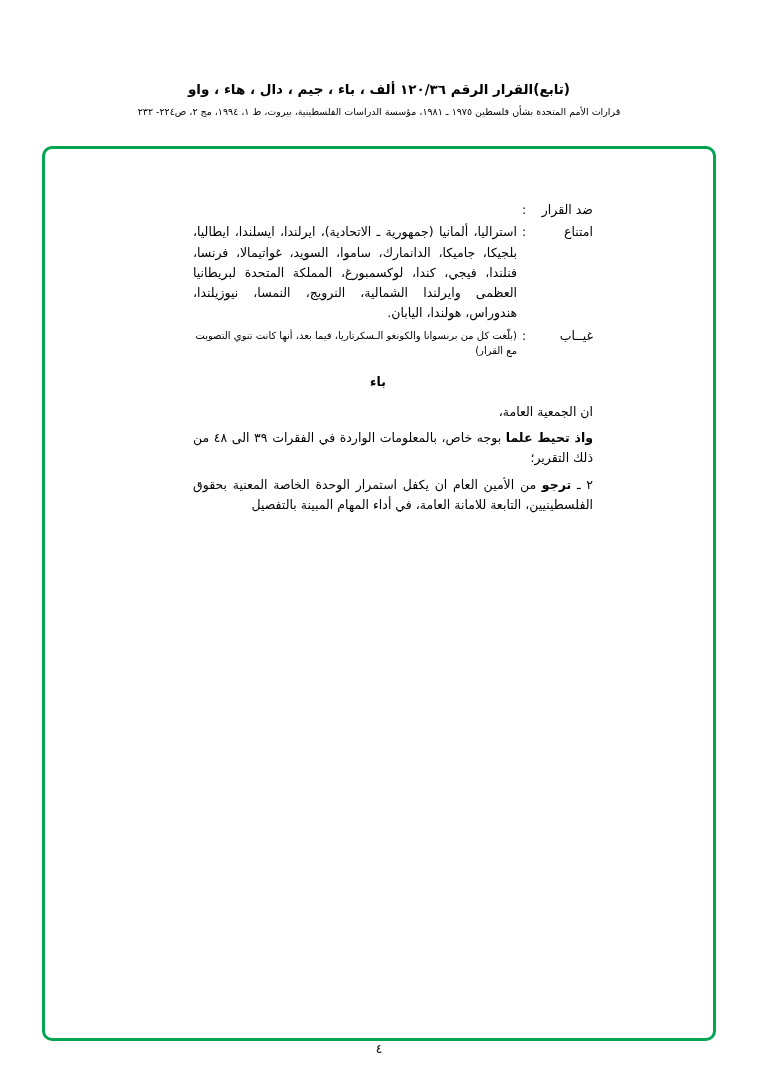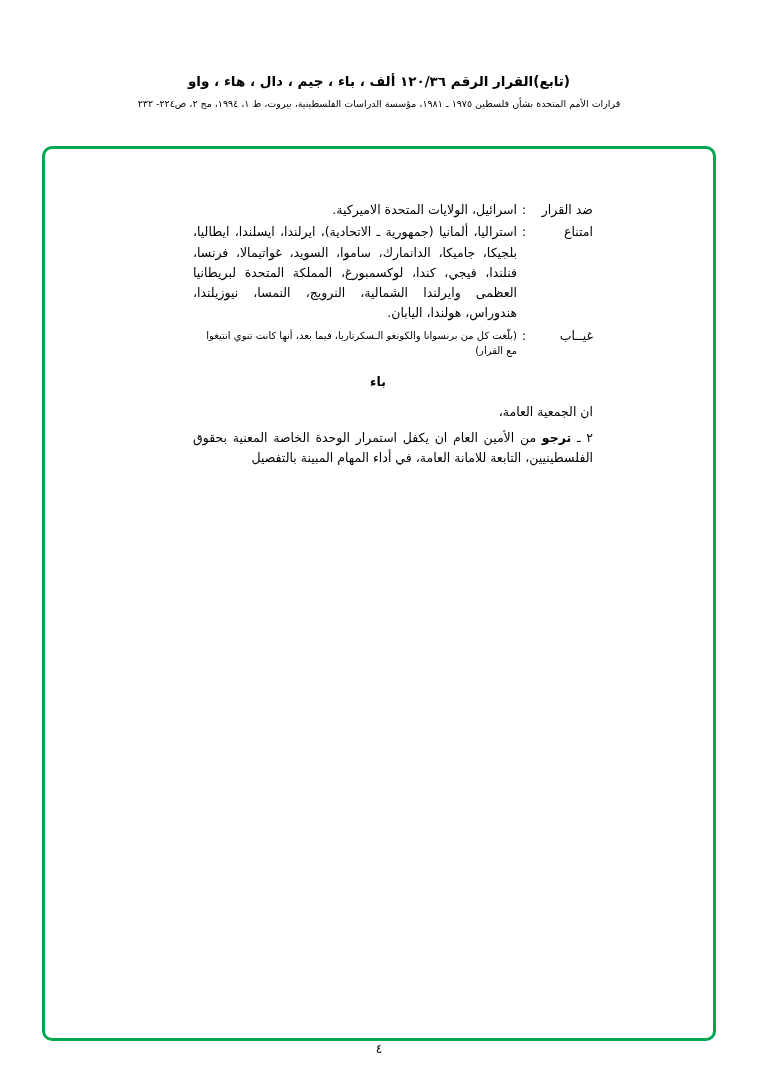--- a/index.html
+++ b/index.html
@@ -17,21 +17,21 @@
   }
 
   .page {
     position: absolute;
     inset: 0;
   }
 
   
   .doc-header {
     position: absolute;
-    top: 72px;
+    top: 80px;
     left: 0;
     right: 0;
     text-align: center;
   }
   .doc-header .title {
     font-size: 13.5px;
     font-weight: bold;
     letter-spacing: 0.2px;
     line-height: 1.4;
     direction: rtl;
@@ -143,42 +143,44 @@
     <div class="subtitle">قرارات الأمم المتحدة بشأن فلسطين ١٩٧٥ ـ ١٩٨١، مؤسسة الدراسات الفلسطينية، بيروت، ط ١، ١٩٩٤، مج ٢، ص٢٢٤- ٢٣٢</div>
   </div>
 
   <div class="frame"></div>
 
   <div class="content">
 
     <div class="vote-row">
       <div class="vote-label">ضد القرار</div>
       <div class="vote-colon">:</div>
-      <div class="vote-body">اسرائيل، الولايات المتحدة الاميركية.</div>
     </div>
 
     <div class="vote-row">
       <div class="vote-label">امتناع</div>
       <div class="vote-colon">:</div>
       <div class="vote-body">استراليا، ألمانيا (جمهورية ـ الاتحادية)، ايرلندا، ايسلندا، ايطاليا، بلجيكا، جاميكا، الدانمارك، ساموا، السويد، غواتيمالا، فرنسا، فنلندا، فيجي، كندا، لوكسمبورغ، المملكة المتحدة لبريطانيا العظمى وايرلندا الشمالية، النرويج، النمسا، نيوزيلندا، هندوراس، هولندا، اليابان.</div>
     </div>
 
     <div class="vote-row">
       <div class="vote-label">غيــاب</div>
       <div class="vote-colon">:</div>
       <div class="vote-body">
-        <div class="vote-note">(بلّغت كل من برنسوانا والكونغو الـسكرتاريا، فيما بعد، أنها كانت تنوي انتيغوا مع القرار)</div>
+        <div class="vote-note">(بلّغت كل من برنسوانا والكونغو الـسكرتاريا، فيما بعد، أنها كانت تنوي التصويت مع القرار)</div>
       </div>
     </div>
 
     <div class="section-letter">باء</div>
 
     <div class="para">ان الجمعية العامة،</div>
 
 
+    <div class="para">
+      <b>واذ تحيط علما</b><span> بوجه خاص، بالمعلومات الواردة في الفقرات ٣٩ الى ٤٨ من ذلك التقرير؛</span>
+    </div>
 
 
 
     <div class="num-para">
       <span>٢ ـ </span><b>ترجو</b><span> من الأمين العام ان يكفل استمرار الوحدة الخاصة المعنية بحقوق الفلسطينيين، التابعة للامانة العامة، في أداء المهام المبينة بالتفصيل</span>
     </div>
 
   </div>
 
   <div class="folio">٤</div>

